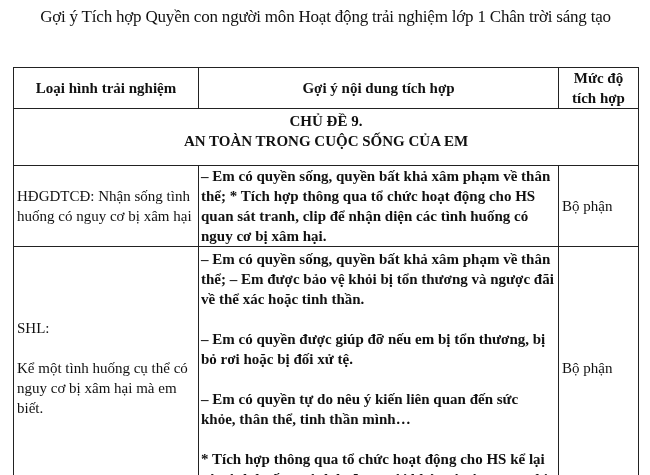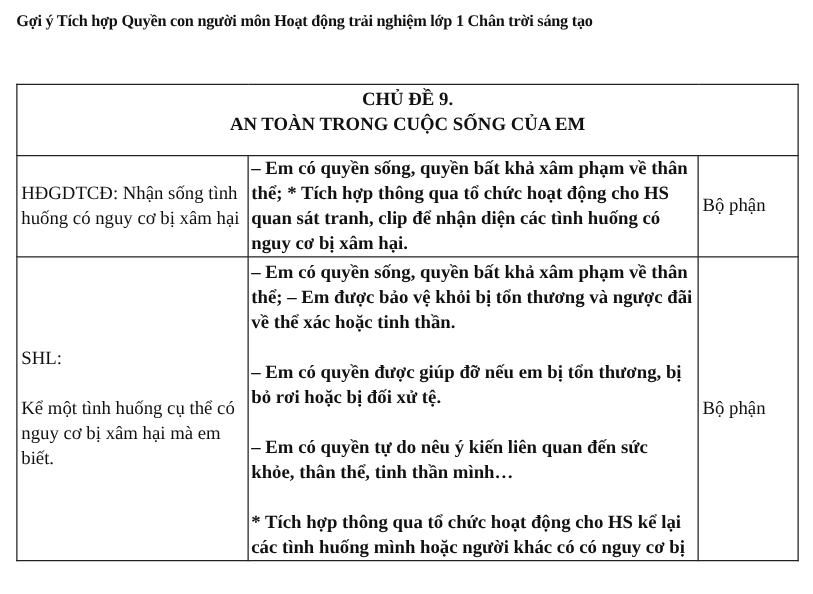--- a/index.html
+++ b/index.html
@@ -1,19 +1,19 @@
 <!DOCTYPE html>
 <html><head>
 <meta charset="utf-8">
 <style>
   html, body { margin:0; padding:0; background:#ffffff; }
   body { width:650px; height:475px; overflow:hidden; position:relative;
          font-family:"Liberation Serif","DejaVu Serif",serif; color:#111; }
   .doc-title { position:absolute; left:13px; top:5px; width:625px;
-         font-size:13px; font-weight:bold; line-height:23px; letter-spacing:-0.2px; }
+         font-size:17px; font-weight:normal; line-height:23px; letter-spacing:-0.2px;text-align:center; }
   table { position:absolute; left:13px; top:67px; width:625px; border-collapse:collapse;
           table-layout:fixed; }
   td, th { border:1.5px solid #222; vertical-align:middle; padding:0 3px;
            font-size:15px; line-height:20px; }
   th { font-weight:bold; text-align:center; }
   col.c1 { width:185px; } col.c2 { width:360px; } col.c3 { width:80px; }
   .hdr th { height:40px; }
   .theme td { height:56px; text-align:center; font-weight:bold; padding:0; vertical-align:top; }
   .theme .l1 { margin-top:2px; height:20px; }
   .theme .l2 { }
@@ -31,20 +31,25 @@
 
 <div class="doc-title">Gợi ý Tích hợp Quyền con người môn Hoạt động trải nghiệm lớp 1 Chân trời sáng tạo</div>
 
 <table>
   <colgroup>
       <col class="c1">
       <col class="c2">
       <col class="c3">
     </colgroup>
   <tbody>
+      <tr class="hdr">
+    <th>Loại hình trải nghiệm</th>
+    <th>Gợi ý nội dung tích hợp</th>
+    <th>Mức độ tích hợp</th>
+  </tr>
   <tr class="theme">
     <td colspan="3">
       <div class="l1">CHỦ ĐỀ 9.</div>
       <div class="l2">AN TOÀN TRONG CUỘC SỐNG CỦA EM</div>
     </td>
   </tr>
   <tr class="r1">
     <td class="left-cell">
       <b>HĐGDTCĐ:</b><span> Nhận sống tình huống có nguy cơ bị xâm hại</span>
     </td>

